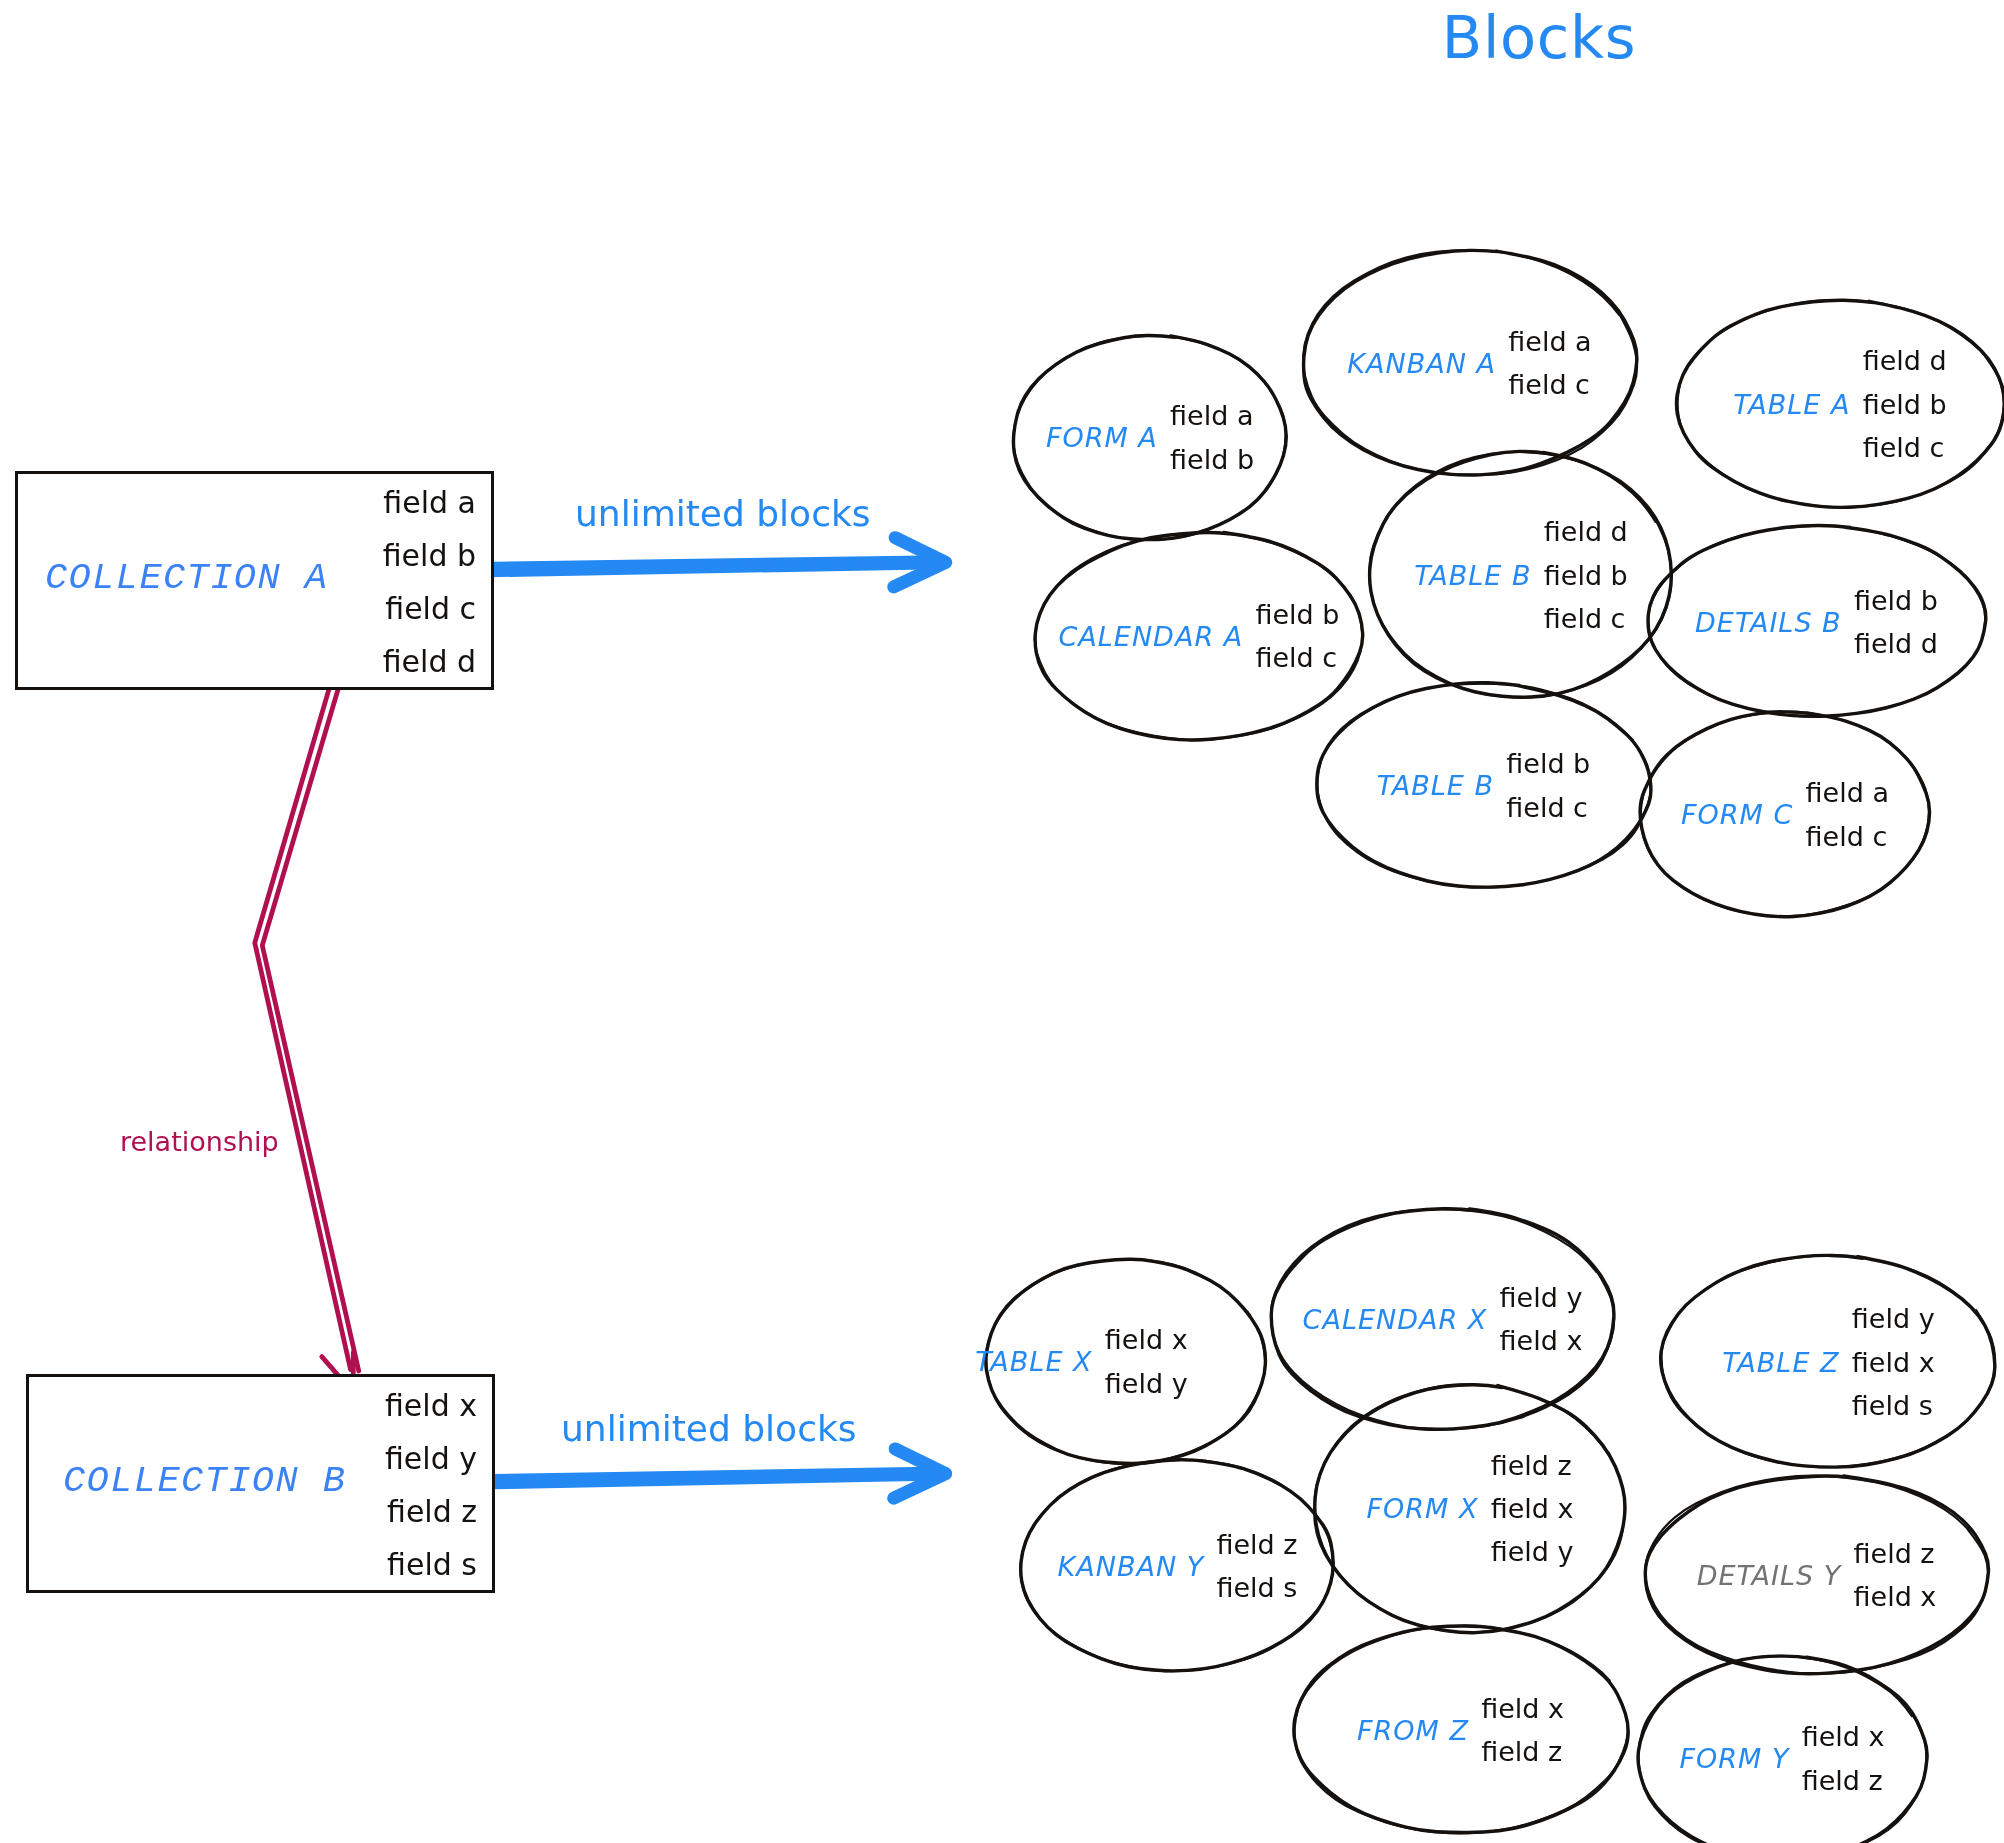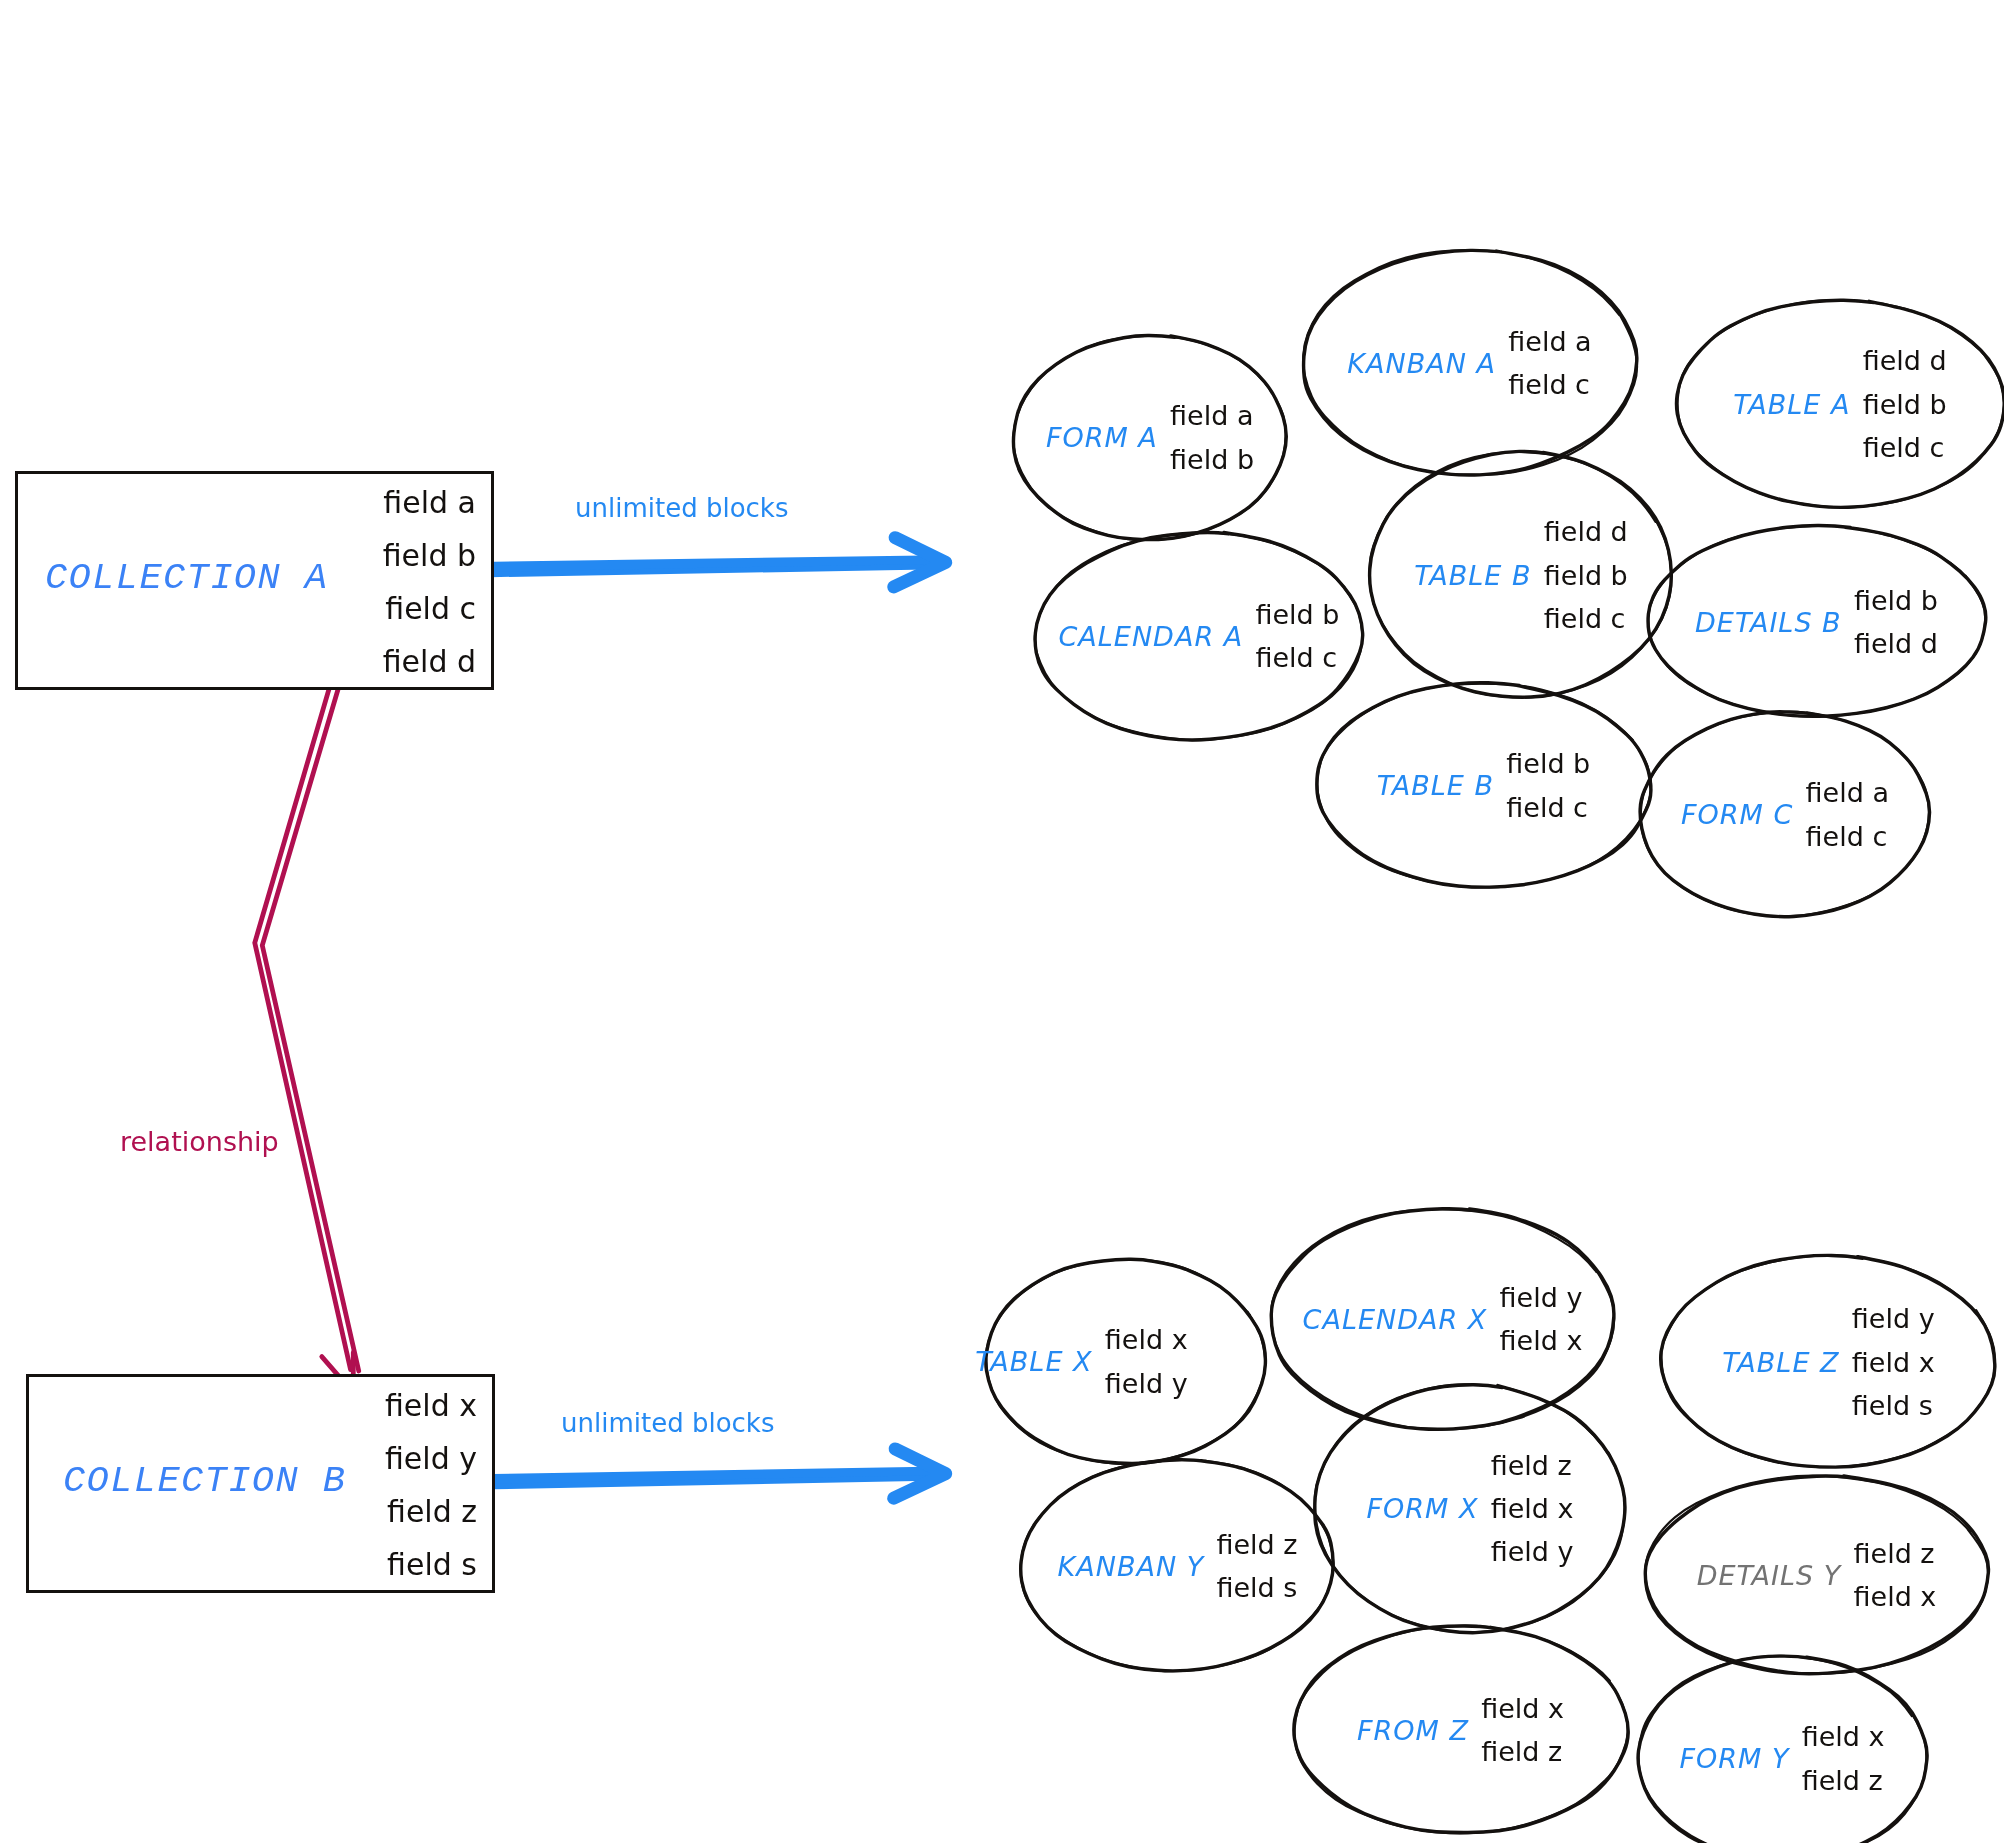--- a/index.html
+++ b/index.html
@@ -112,21 +112,21 @@
   .block .block-fields .fld {
     font-size: 27px;
     color: #14110f;
     white-space: nowrap;
     font-family: "DejaVu Sans", sans-serif;
   }
   
   .arrow-label {
     position: absolute;
     color: #2489f2;
-    font-size: 26px;
+    font-size: 36px;
     white-space: nowrap;
     font-family: "DejaVu Sans", sans-serif;
   }
   .rel-label {
     position: absolute;
     color: #b01050;
     font-size: 27px;
     white-space: nowrap;
     font-family: "DejaVu Sans", sans-serif;
   }
@@ -188,20 +188,21 @@
         <path d="M2875.8 2235.6 Q2895.5 2260.5 2900.8 2273.9 Q2906.0 2287.3 2905.6 2300.9 Q2905.2 2314.5 2901.3 2327.9 Q2897.3 2341.3 2890.0 2354.2 Q2882.6 2367.1 2869.9 2378.5 Q2857.2 2390.0 2841.8 2400.2 Q2826.3 2410.5 2807.0 2418.3 Q2787.7 2426.1 2766.3 2431.7 Q2744.9 2437.3 2722.3 2440.9 Q2699.7 2444.6 2676.1 2446.1 Q2652.5 2447.6 2629.0 2445.5 Q2605.5 2443.4 2583.0 2439.1 Q2560.4 2434.9 2539.4 2428.5 Q2518.5 2422.0 2499.1 2414.0 Q2479.7 2405.9 2464.3 2395.3 Q2448.9 2384.7 2437.2 2372.7 Q2425.6 2360.7 2418.6 2347.6 Q2411.6 2334.5 2407.9 2321.0 Q2404.3 2307.6 2404.7 2294.0 Q2405.1 2280.3 2410.8 2267.1 Q2416.5 2254.0 2425.6 2241.4 Q2434.8 2228.9 2448.3 2217.7 Q2461.8 2206.6 2479.2 2197.5 Q2496.7 2188.3 2516.3 2180.9 Q2536.0 2173.6 2557.8 2168.4 Q2579.6 2163.3 2602.7 2160.2 Q2625.7 2157.1 2649.5 2157.1 Q2673.3 2157.2 2696.6 2160.0 Q2719.9 2162.7 2742.5 2167.1 Q2765.1 2171.6 2785.4 2179.0 Q2805.6 2186.4 2823.4 2195.6 Q2841.3 2204.8 2855.3 2216.0 Q2869.3 2227.2 2879.9 2239.5" stroke-width="3.2"></path>
         <path d="M2178.4 2378.9 Q2223.3 2385.9 2244.0 2392.5 Q2264.7 2399.2 2282.7 2408.3 Q2300.8 2417.4 2316.6 2427.9 Q2332.5 2438.5 2344.7 2450.8 Q2356.9 2463.1 2363.9 2476.8 Q2370.9 2490.5 2375.4 2504.6 Q2379.9 2518.6 2379.6 2533.0 Q2379.2 2547.3 2373.5 2561.2 Q2367.9 2575.0 2359.2 2588.1 Q2350.5 2601.3 2338.4 2613.4 Q2326.4 2625.6 2309.4 2635.2 Q2292.5 2644.8 2273.6 2652.8 Q2254.7 2660.7 2234.1 2667.1 Q2213.5 2673.4 2190.8 2676.0 Q2168.2 2678.5 2145.2 2678.7 Q2122.2 2678.9 2099.2 2677.5 Q2076.2 2676.0 2054.6 2670.8 Q2032.9 2665.5 2012.8 2658.4 Q1992.7 2651.2 1975.4 2641.6 Q1958.1 2631.9 1944.4 2620.4 Q1930.6 2608.8 1918.9 2596.4 Q1907.2 2584.0 1900.6 2570.2 Q1894.1 2556.4 1891.9 2542.1 Q1889.8 2527.8 1892.1 2513.6 Q1894.5 2499.4 1900.9 2485.7 Q1907.2 2472.1 1917.0 2459.2 Q1926.8 2446.4 1941.2 2435.3 Q1955.6 2424.3 1972.2 2414.5 Q1988.8 2404.8 2008.9 2398.0 Q2029.0 2391.2 2050.2 2385.7 Q2071.4 2380.2 2094.3 2378.4 Q2117.1 2376.6 2140.2 2376.7 Q2163.3 2376.9 2185.9 2379.9" stroke-width="5"></path>
         <path d="M2348.3 2452.8 Q2366.4 2478.8 2371.6 2492.6 Q2376.8 2506.5 2378.5 2520.7 Q2380.3 2535.0 2376.0 2549.1 Q2371.7 2563.2 2364.8 2576.9 Q2358.0 2590.6 2345.5 2602.7 Q2333.1 2614.9 2318.7 2626.2 Q2304.3 2637.5 2285.7 2646.2 Q2267.1 2654.8 2246.8 2661.7 Q2226.4 2668.6 2204.4 2673.0 Q2182.3 2677.4 2159.3 2679.0 Q2136.2 2680.5 2113.2 2679.3 Q2090.2 2678.0 2068.1 2674.1 Q2046.0 2670.2 2025.5 2663.8 Q2005.1 2657.4 1986.2 2649.2 Q1967.4 2641.1 1952.1 2630.5 Q1936.7 2619.8 1925.1 2607.5 Q1913.5 2595.2 1905.3 2581.8 Q1897.2 2568.5 1894.2 2554.3 Q1891.1 2540.1 1892.1 2525.9 Q1893.0 2511.6 1897.2 2497.5 Q1901.4 2483.5 1911.1 2470.4 Q1920.7 2457.4 1933.2 2445.3 Q1945.7 2433.2 1961.9 2423.0 Q1978.2 2412.8 1997.3 2404.7 Q2016.5 2396.7 2037.2 2390.2 Q2057.9 2383.7 2080.5 2381.0 Q2103.2 2378.2 2126.2 2376.8 Q2149.2 2375.5 2172.0 2377.9 Q2194.7 2380.3 2216.2 2385.2 Q2237.7 2390.1 2257.7 2396.9 Q2277.8 2403.7 2294.9 2413.1 Q2312.0 2422.5 2326.9 2433.3 Q2341.9 2444.1 2352.7 2456.7" stroke-width="3.2"></path>
         <path d="M2640.6 2422.5 Q2679.6 2428.8 2697.5 2435.0 Q2715.5 2441.3 2730.9 2450.2 Q2746.3 2459.2 2760.5 2469.1 Q2774.8 2478.9 2785.3 2491.0 Q2795.7 2503.1 2802.0 2516.5 Q2808.3 2529.9 2812.9 2543.6 Q2817.5 2557.4 2816.3 2571.5 Q2815.1 2585.6 2811.8 2599.6 Q2808.4 2613.5 2800.2 2626.4 Q2792.0 2639.2 2781.5 2651.2 Q2771.0 2663.2 2757.4 2673.6 Q2743.8 2684.0 2727.3 2692.0 Q2710.8 2700.0 2692.5 2705.7 Q2674.3 2711.4 2655.0 2715.2 Q2635.7 2718.9 2615.7 2719.6 Q2595.8 2720.3 2576.0 2718.2 Q2556.2 2716.1 2537.6 2711.2 Q2518.9 2706.4 2501.4 2699.7 Q2483.9 2693.0 2468.5 2684.0 Q2453.1 2675.1 2440.8 2664.0 Q2428.6 2652.8 2418.9 2640.5 Q2409.2 2628.2 2403.9 2614.6 Q2398.7 2601.0 2395.8 2587.1 Q2392.9 2573.1 2394.7 2559.1 Q2396.6 2545.1 2402.0 2531.5 Q2407.4 2518.0 2415.4 2505.0 Q2423.4 2492.1 2435.2 2480.6 Q2447.0 2469.2 2462.2 2460.0 Q2477.4 2450.8 2494.3 2443.4 Q2511.3 2436.0 2529.7 2430.4 Q2548.0 2424.8 2567.8 2422.7 Q2587.6 2420.6 2607.6 2420.8 Q2627.5 2420.9 2646.9 2423.9" stroke-width="5"></path>
         <path d="M2793.5 2503.5 Q2809.2 2529.8 2812.6 2543.8 Q2815.9 2557.8 2815.4 2571.9 Q2815.0 2586.0 2811.4 2599.7 Q2807.8 2613.5 2800.7 2626.5 Q2793.5 2639.5 2783.8 2651.6 Q2774.0 2663.8 2760.5 2674.1 Q2747.0 2684.3 2730.3 2691.9 Q2713.7 2699.4 2696.1 2705.7 Q2678.5 2712.1 2659.1 2715.0 Q2639.7 2718.0 2619.8 2718.8 Q2600.0 2719.6 2580.3 2717.4 Q2560.6 2715.2 2541.3 2711.4 Q2522.0 2707.5 2504.9 2700.0 Q2487.7 2692.5 2472.1 2683.6 Q2456.4 2674.6 2443.9 2663.5 Q2431.3 2652.4 2421.2 2640.1 Q2411.1 2627.8 2404.7 2614.3 Q2398.3 2600.8 2396.1 2586.8 Q2393.9 2572.7 2395.1 2558.7 Q2396.2 2544.7 2400.2 2530.9 Q2404.1 2517.1 2413.0 2504.5 Q2421.8 2492.0 2433.1 2480.5 Q2444.4 2469.0 2458.9 2459.4 Q2473.5 2449.9 2490.6 2443.0 Q2507.8 2436.1 2526.1 2430.8 Q2544.4 2425.6 2563.9 2422.8 Q2583.4 2420.0 2603.3 2420.3 Q2623.3 2420.7 2642.9 2423.7 Q2662.5 2426.6 2681.1 2432.0 Q2699.7 2437.3 2716.3 2445.3 Q2732.9 2453.3 2748.1 2462.6 Q2763.3 2472.0 2774.5 2483.8 Q2785.7 2495.7 2794.3 2508.5" stroke-width="3.2"></path>
       </g>
   </svg>
 
 
   <div class="heading" style="left:1327px; top:6.8px; width:424px;">
+    <span class="h-main">Blocks</span>
   </div>
 
   <div id="collections-layer">
       <div class="collection" style="left: 15px; top: 471px; width: 479px; height: 219px;">
         <div class="coll-name" style="left: 27px; top: 83px;">COLLECTION A</div>
         <div class="coll-fields">
           <div class="fld">field a</div>
           <div class="fld">field b</div>
           <div class="fld">field c</div>
           <div class="fld">field d</div>

